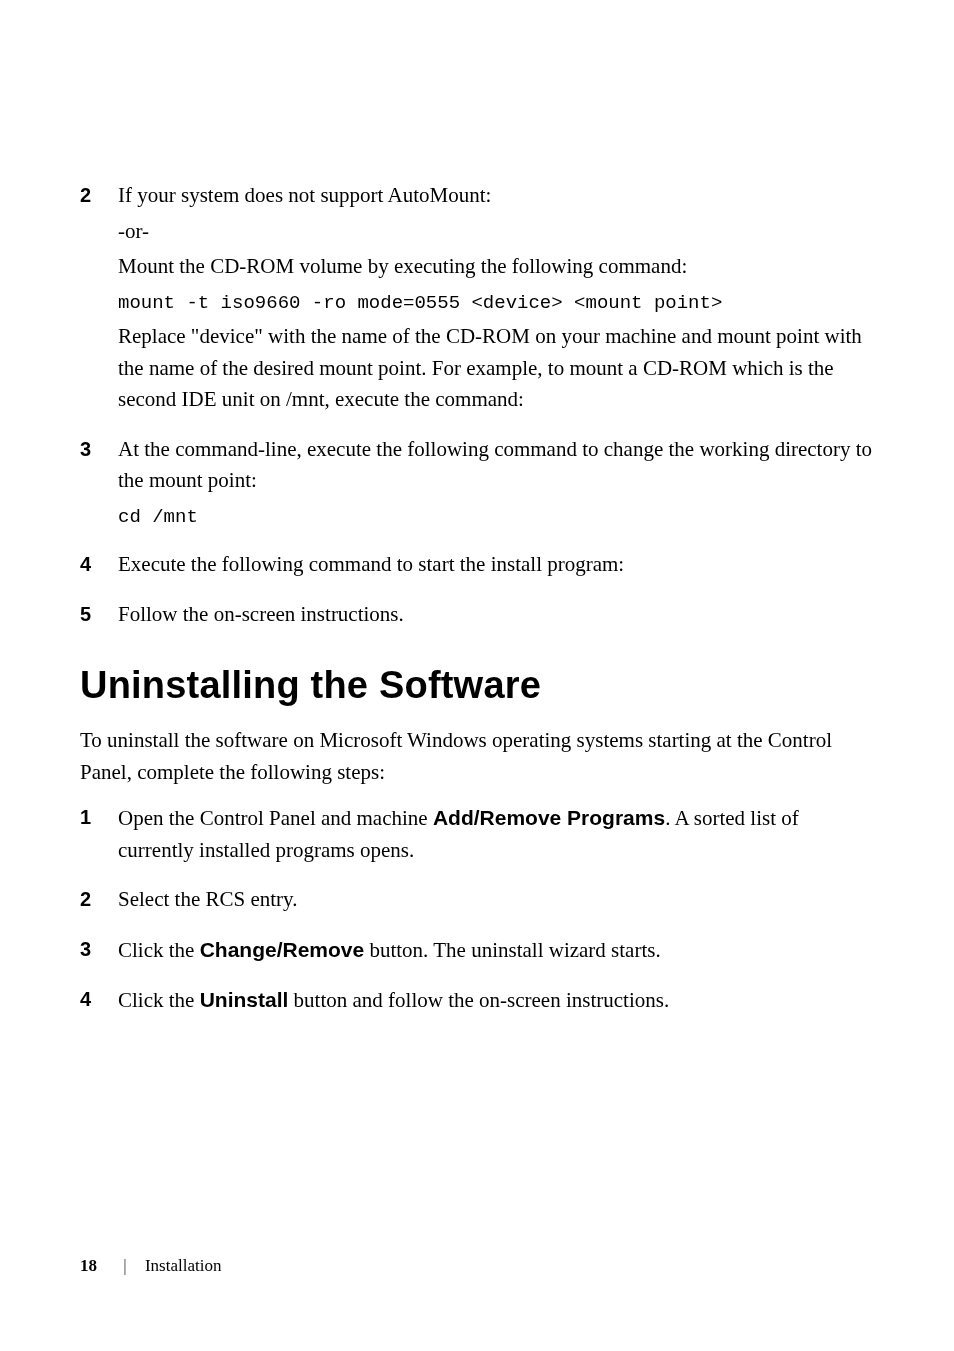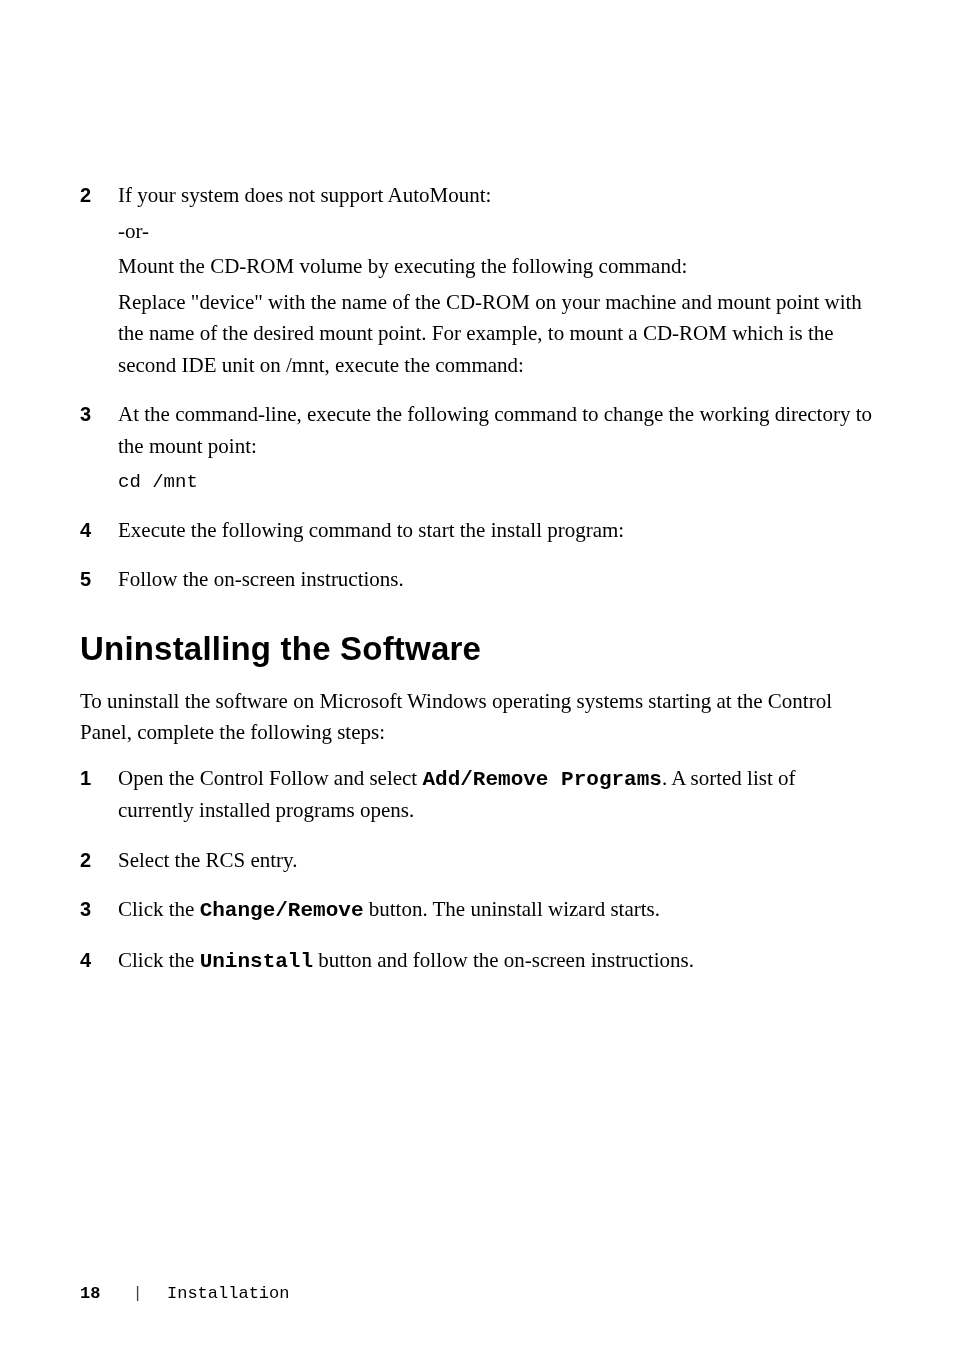--- a/index.html
+++ b/index.html
@@ -40,39 +40,39 @@
     }
     .code {
       font-family: 'Courier New', Courier, monospace;
       font-size: 19px;
       white-space: pre;
       margin: 6px 0;
     }
     .heading {
       font-family: Arial, Helvetica, sans-serif;
       font-weight: 900;
-      font-size: 33px;
+      font-size: 38px;
       margin-top: 30px;
       margin-bottom: 18px;
       letter-spacing: 0.2px;
     }
     .body-para {
       font-size: 21px;
       line-height: 1.5;
       margin-bottom: 14px;
     }
     .b-sans {
-      font-family: Liberation Mono, monospace;
+      font-family: Liberation Sans, sans-serif;
       font-weight: bold;
     }
     .footer {
       position: absolute;
       left: 80px;
-      bottom: 48px;
-      font-family: Liberation Mono, monospace;
+      bottom: 75px;
+      font-family: Liberation Serif, serif;
       font-size: 17px;
     }
     .footer .pnum {
       font-weight: bold;
     }
     .footer .sep {
       margin: 0 14px 0 22px;
       color: #444;
     }
   </style>
@@ -81,20 +81,21 @@
 
 <div class="page">
 
   <div>
     <div class="ol-item">
       <div class="ol-num">2</div>
       <div class="ol-body">
         <p>If your system does not support AutoMount:</p>
         <p>-or-</p>
         <p>Mount the CD-ROM volume by executing the following command:</p>
+        <p class="code">mount -t iso9660 -ro mode=0555 &lt;device&gt; &lt;mount point&gt;</p>
         <p>Replace "device" with the name of the CD-ROM on your machine and mount point with the name of the desired mount point. For example, to mount a CD-ROM which is the second IDE unit on /mnt, execute the command:</p>
       </div>
     </div>
 
     <div class="ol-item">
       <div class="ol-num">3</div>
       <div class="ol-body">
         <p>At the command-line, execute the following command to change the working directory to the mount point:</p>
         <p class="code">cd /mnt</p>
       </div>
@@ -116,21 +117,21 @@
   </div>
 
   <h2 class="heading">Uninstalling the Software</h2>
 
   <p class="body-para">To uninstall the software on Microsoft Windows operating systems starting at the Control Panel, complete the following steps:</p>
 
   <div>
     <div class="ol-item">
       <div class="ol-num">1</div>
       <div class="ol-body">
-        <p><span>Open the Control Follow and select </span><span class="b-sans">Add/Remove Programs</span><span>. A sorted list of currently installed programs opens.</span></p>
+        <p><span>Open the Control Panel and machine </span><span class="b-sans">Add/Remove Programs</span><span>. A sorted list of currently installed programs opens.</span></p>
       </div>
     </div>
 
     <div class="ol-item">
       <div class="ol-num">2</div>
       <div class="ol-body">
         <p><span>Select the RCS entry.</span></p>
       </div>
     </div>
 

